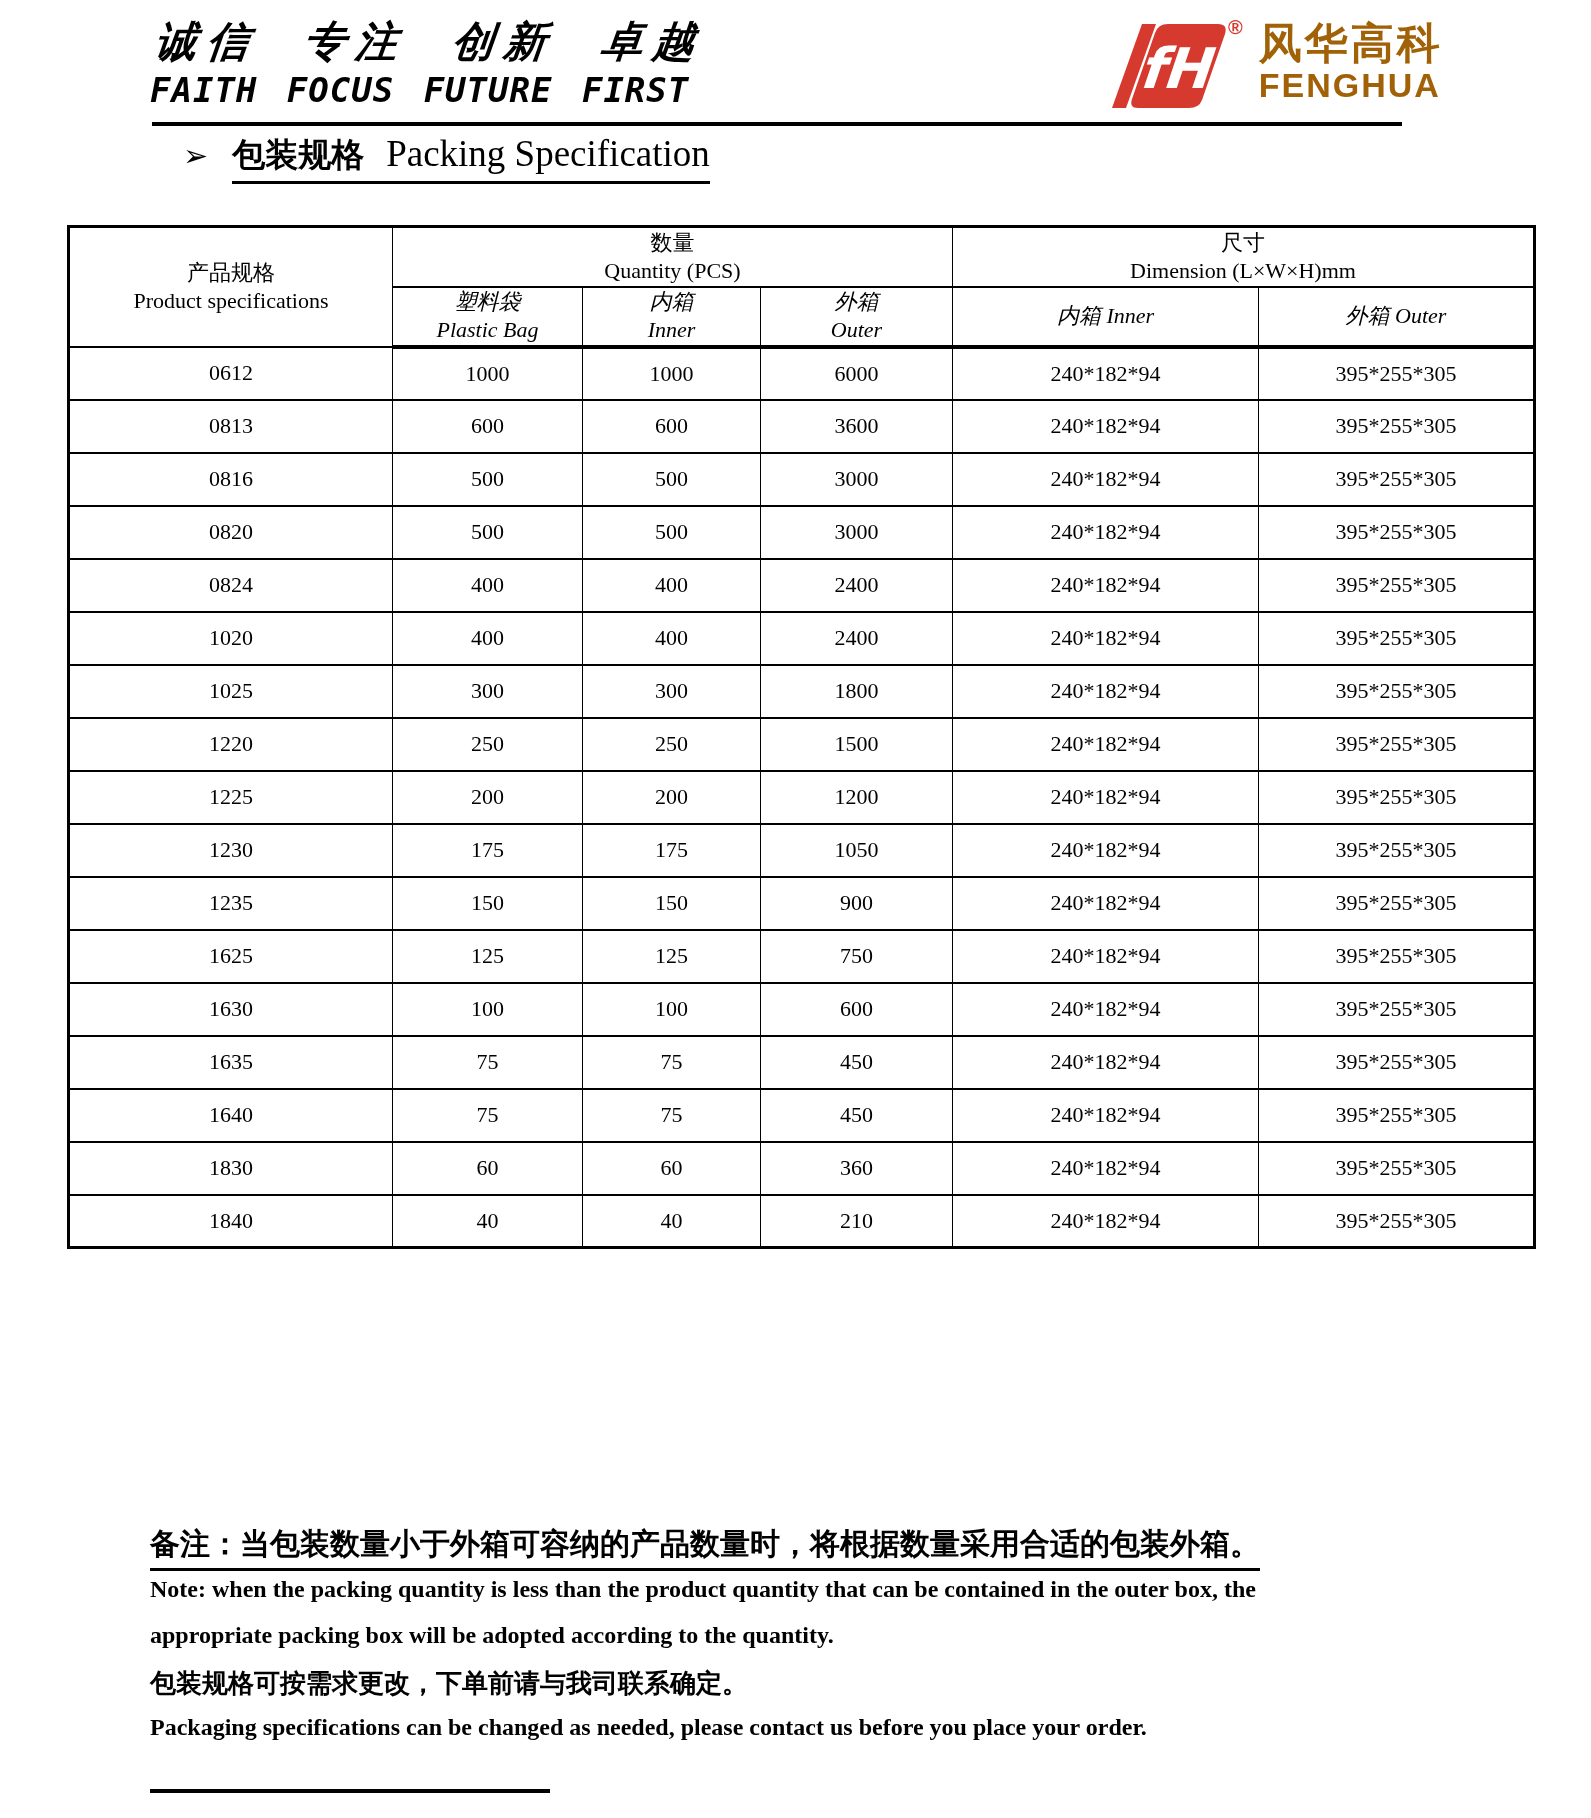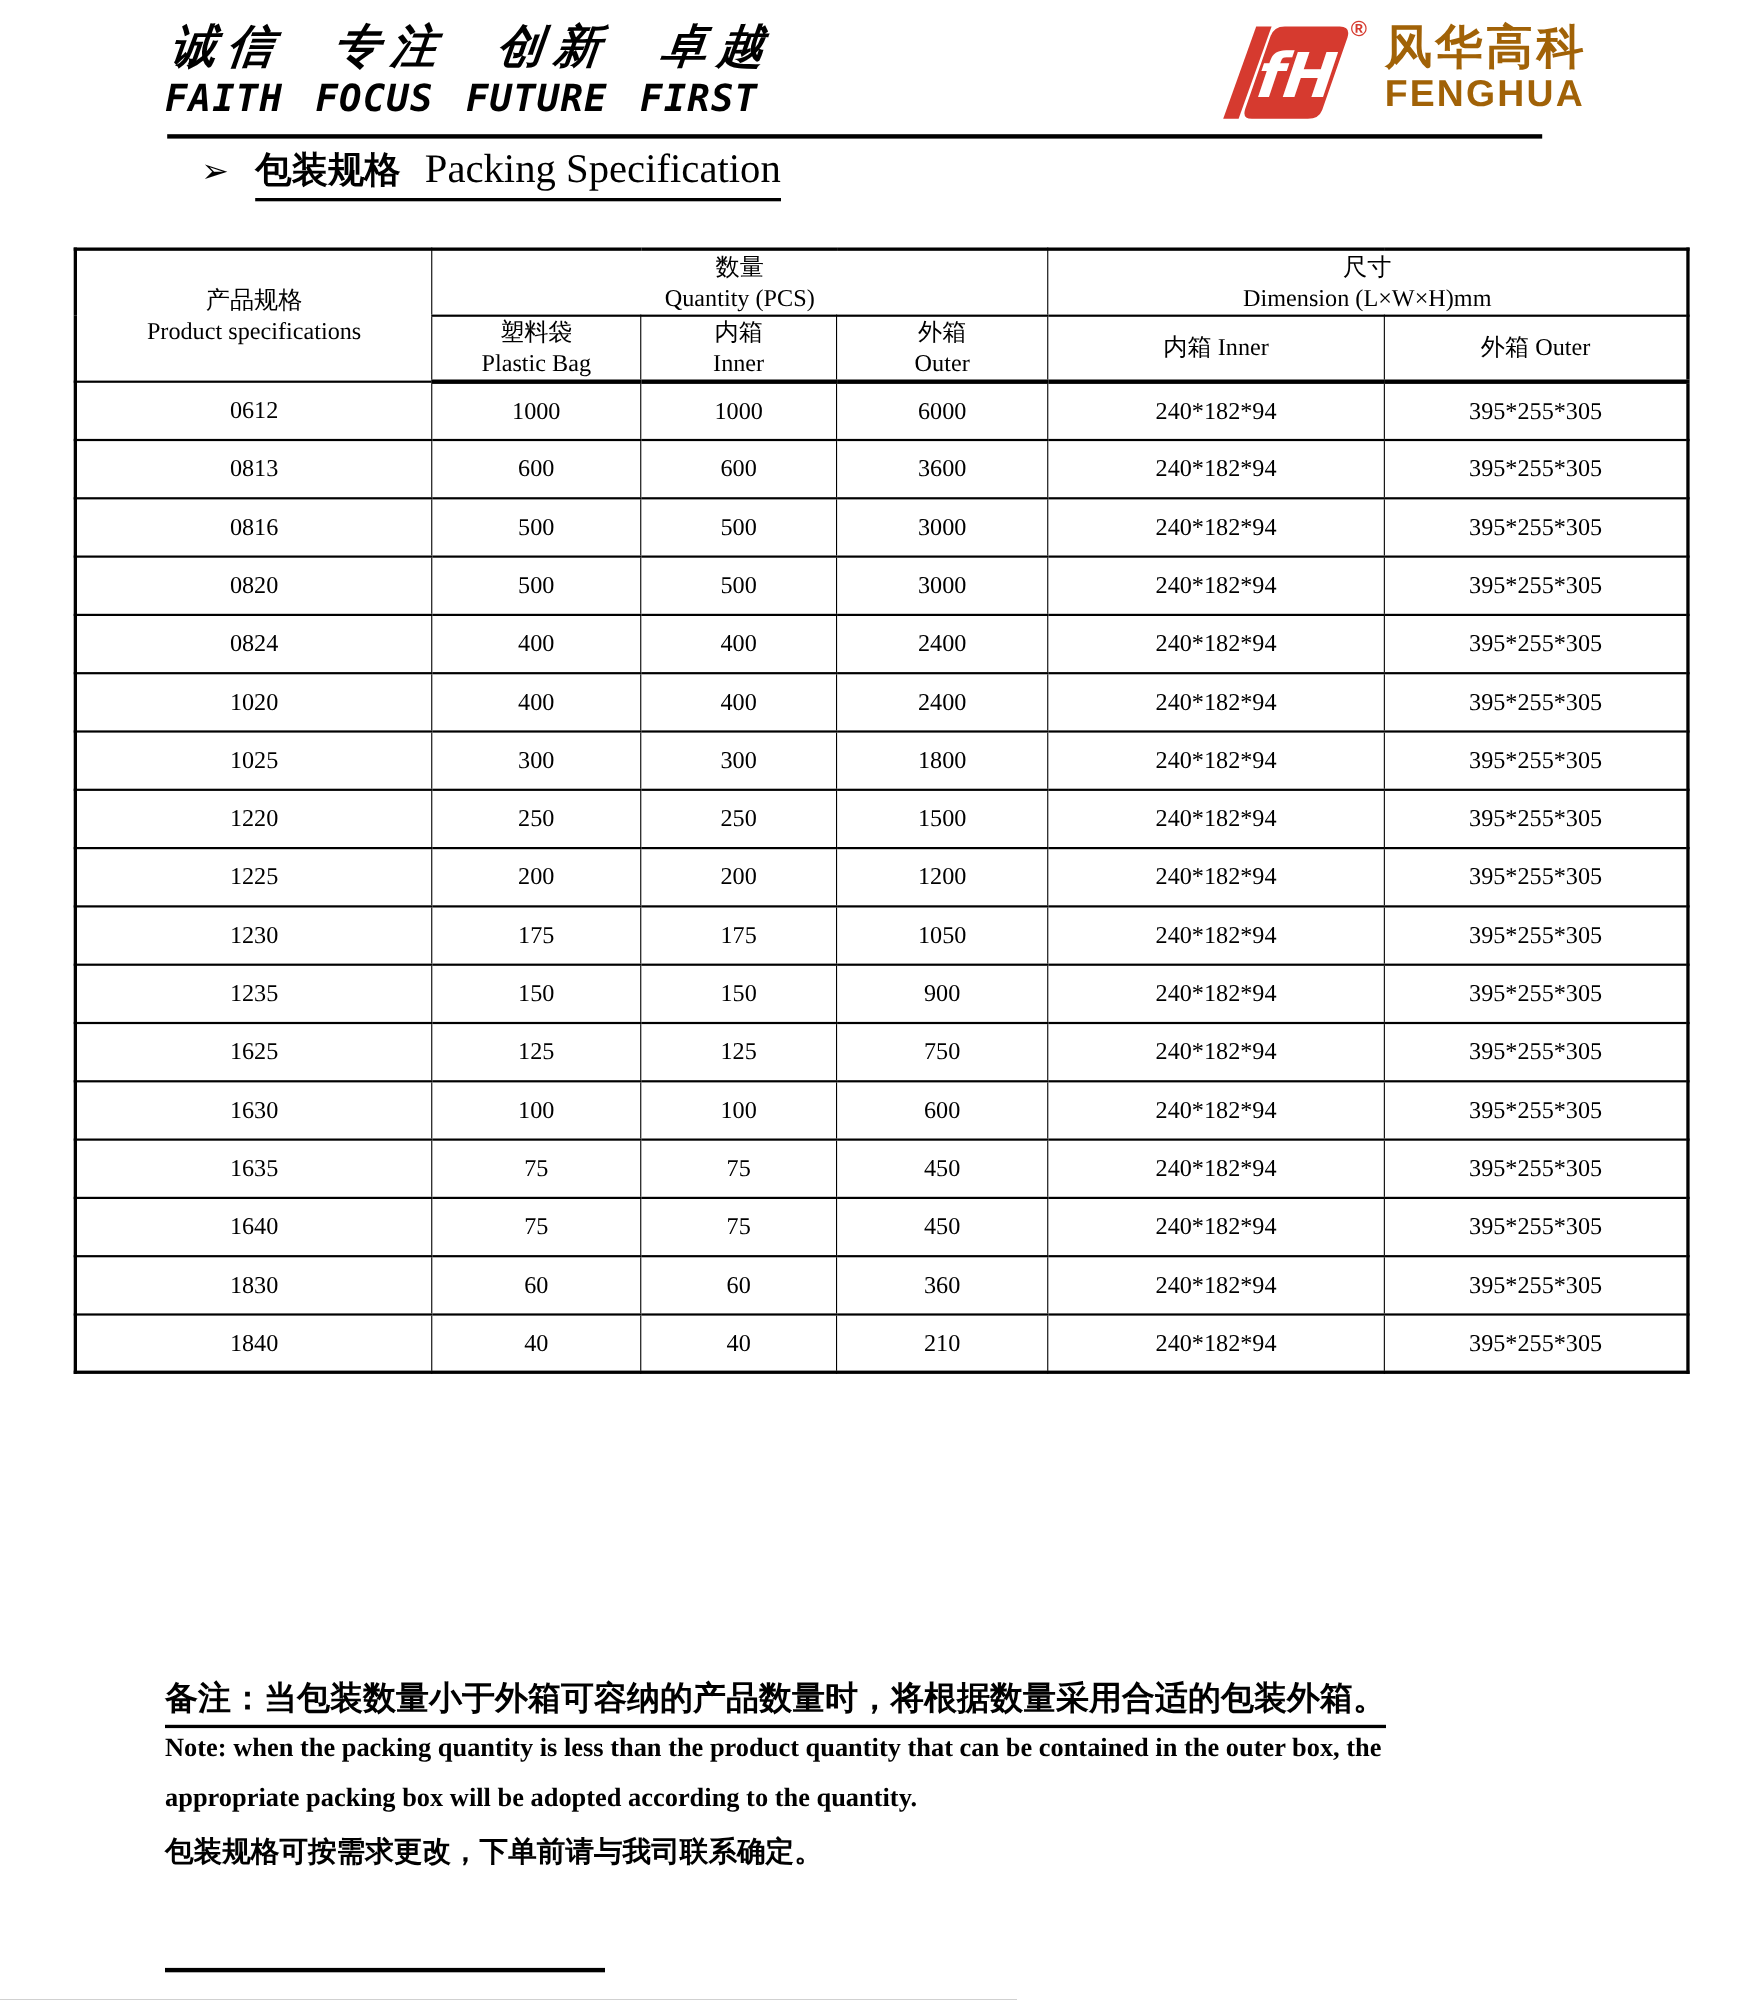--- a/index.html
+++ b/index.html
@@ -60,21 +60,21 @@
   }
   table.packing th, table.packing td{
     border-style:solid;border-color:#000;
     border-width:2px 1px;
     text-align:center;vertical-align:middle;
     font-weight:400;padding:0;
     overflow:hidden;
   }
   table.packing{border:3px solid #000;}
   tr.group-row{height:60px;}
-  tr.sub-row{height:60px;}
+  tr.sub-row{height:60px;font-style:italic;}
   tr.sub-row th{border-bottom-width:4px;}
   th.product-col{border-bottom-width:4px;}
   table.packing tbody tr{height:53px;}
   .hdr-two-line{line-height:28px;}
   
   .note{position:absolute;left:150px;white-space:nowrap;}
   .remark-cn{
     top:1524px;
     font-family:"Liberation Sans", sans-serif;
     font-weight:700;font-size:30px;
@@ -301,15 +301,16 @@
           <td>240*182*94</td>
           <td>395*255*305</td>
         </tr>
       </tbody>
   </table>
 
   <div class="note remark-cn">备注：当包装数量小于外箱可容纳的产品数量时，将根据数量采用合适的包装外箱。</div>
   <div class="note note-en-1">Note: when the packing quantity is less than the product quantity that can be contained in the outer box, the</div>
   <div class="note note-en-2">appropriate packing box will be adopted according to the quantity.</div>
   <div class="note change-cn">包装规格可按需求更改，下单前请与我司联系确定。</div>
+  <div class="note change-en">Packaging specifications can be changed as needed, please contact us before you place your order.</div>
   <div class="footer-rule"></div>
 
 </div>
 
 </body></html>

